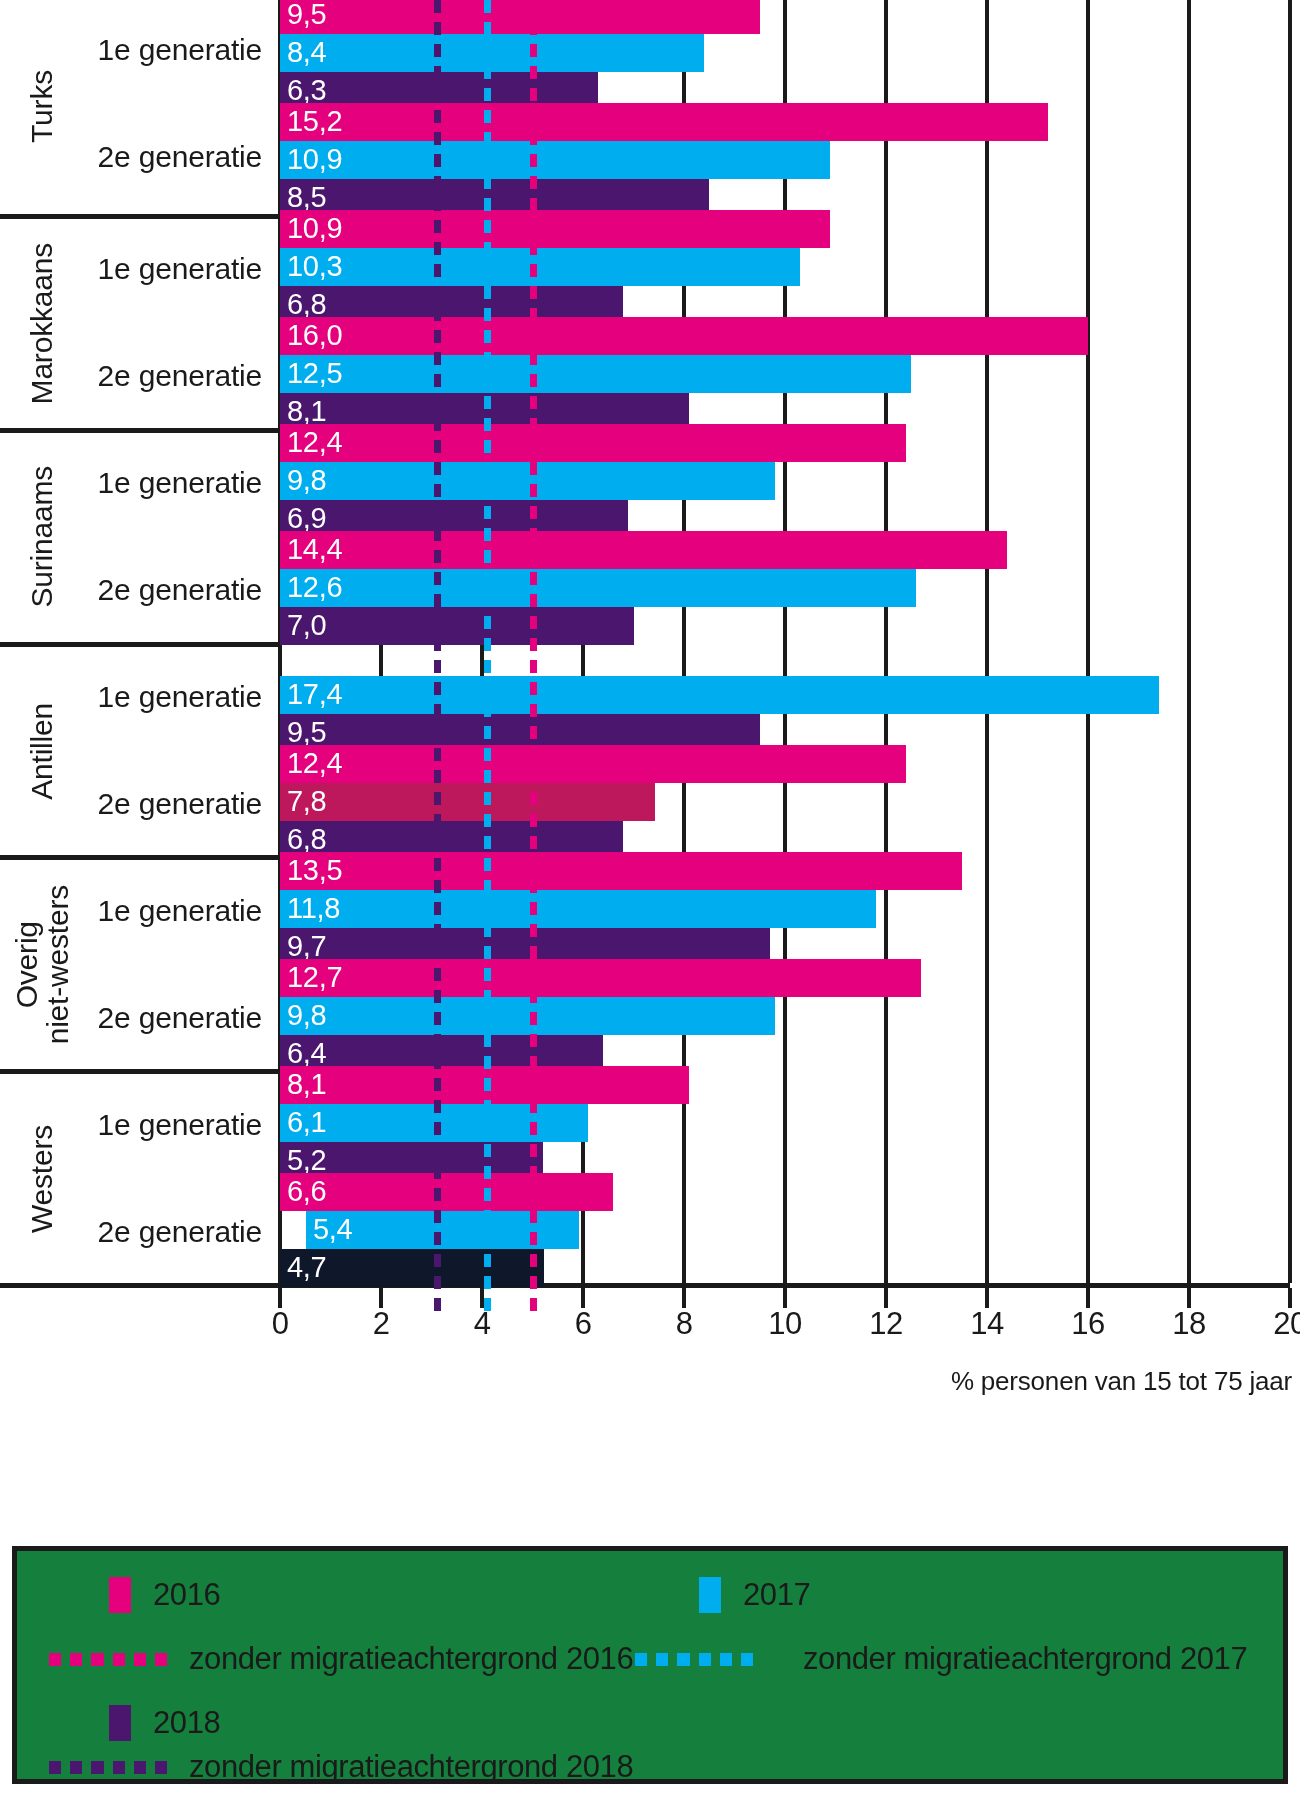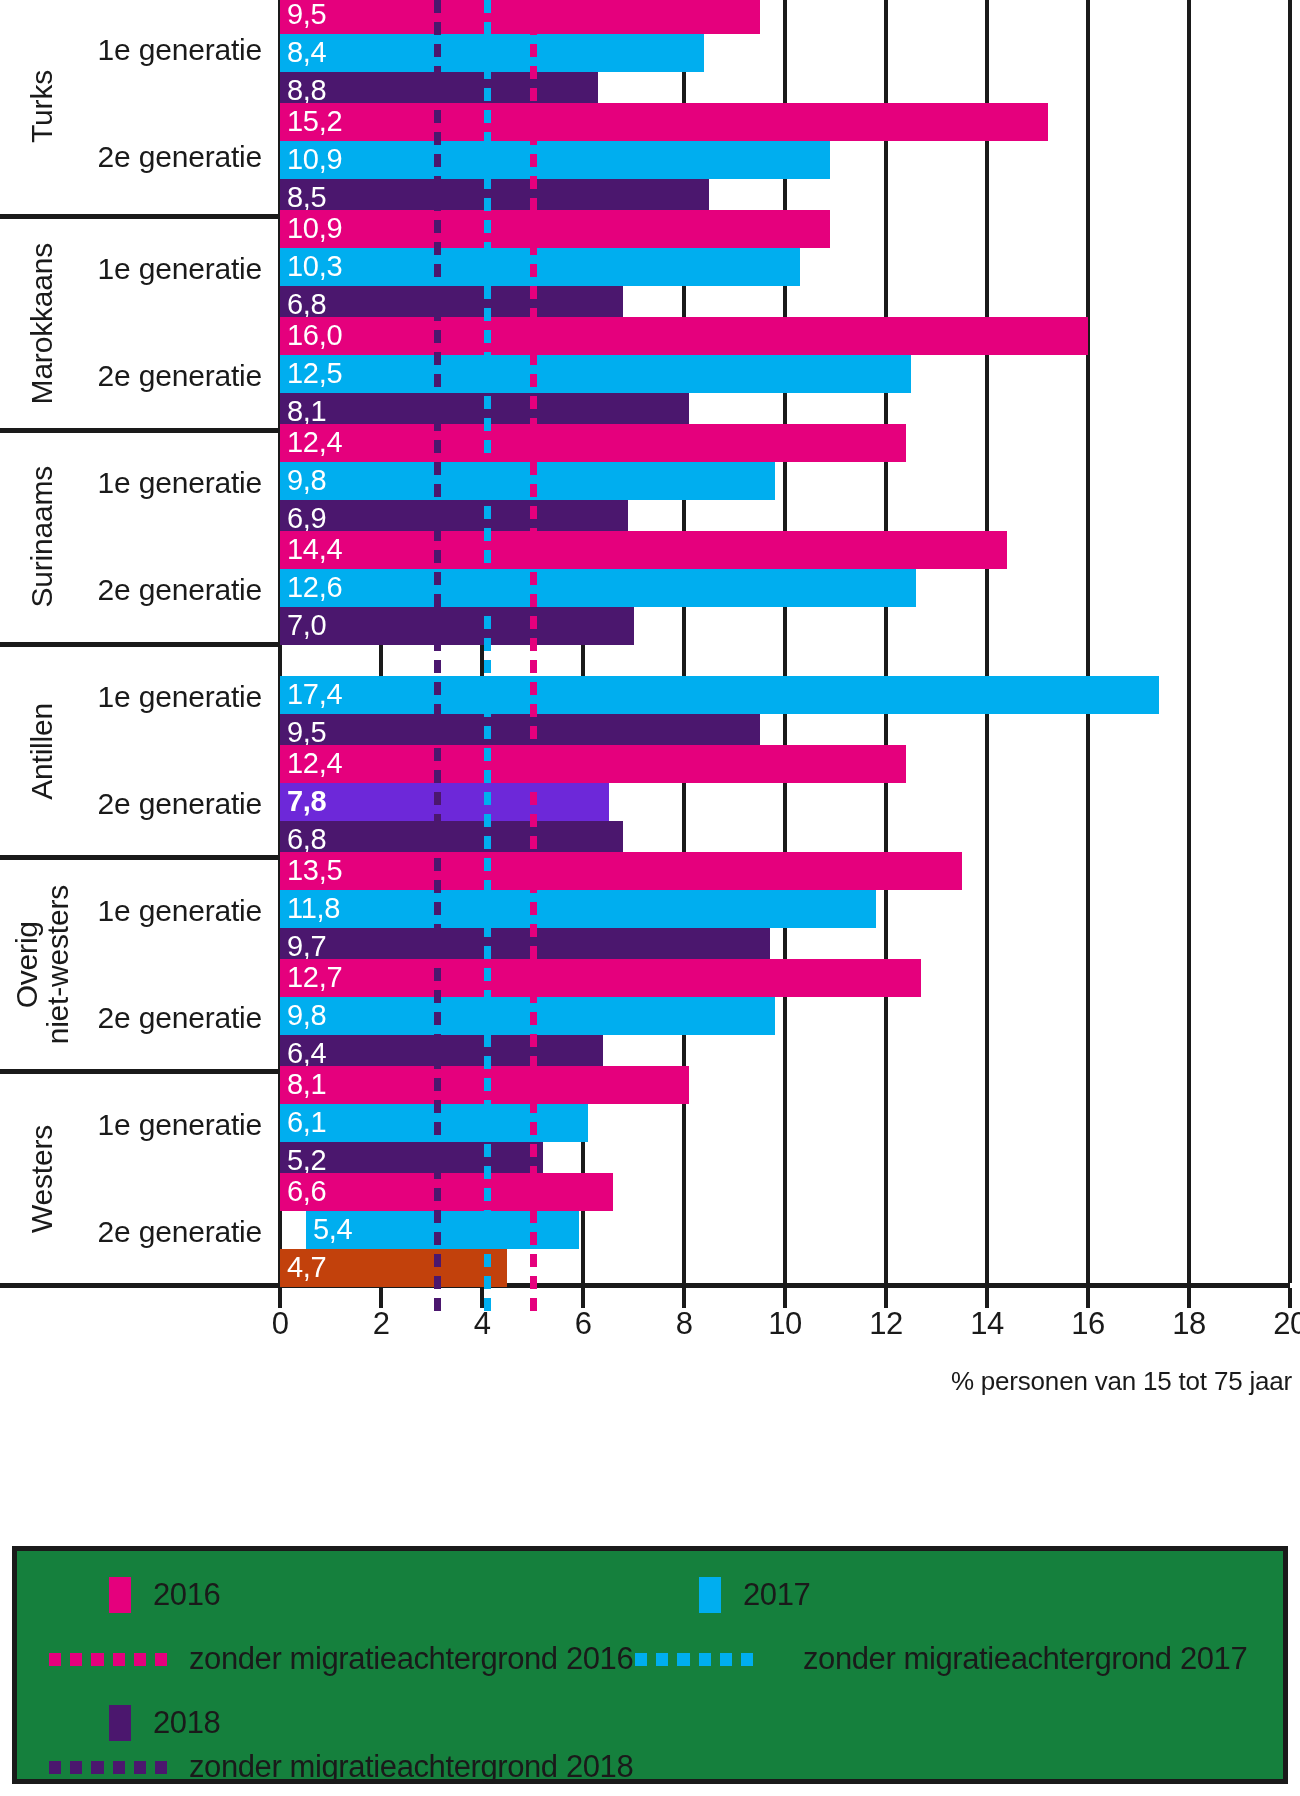--- a/index.html
+++ b/index.html
@@ -231,21 +231,21 @@
       <div class="gridline" style="left: 806px;"></div>
       <div class="gridline" style="left: 907px;"></div>
       <div class="gridline" style="left: 1008px;"></div>
       <div class="bar" style="left: 0px; top: -3.54167px; width: 479.75px; background: rgb(229, 0, 125);">
         <span class="vlabel">9,5</span>
       </div>
       <div class="bar" style="left: 0px; top: 34.4583px; width: 424.2px; background: rgb(0, 174, 239);">
         <span class="vlabel">8,4</span>
       </div>
       <div class="bar" style="left: 0px; top: 72.4583px; width: 318.15px; background: rgb(75, 23, 110);">
-        <span class="vlabel">8,8</span>
+        <span class="vlabel">6,3</span>
       </div>
       <div class="bar" style="left: 0px; top: 103.375px; width: 767.6px; background: rgb(229, 0, 125);">
         <span class="vlabel">15,2</span>
       </div>
       <div class="bar" style="left: 0px; top: 141.375px; width: 550.45px; background: rgb(0, 174, 239);">
         <span class="vlabel">10,9</span>
       </div>
       <div class="bar" style="left: 0px; top: 179.375px; width: 429.25px; background: rgb(75, 23, 110);">
         <span class="vlabel">8,5</span>
       </div>
@@ -287,21 +287,21 @@
       </div>
       <div class="bar" style="left: 0px; top: 675.958px; width: 878.7px; background: rgb(0, 174, 239);">
         <span class="vlabel">17,4</span>
       </div>
       <div class="bar" style="left: 0px; top: 713.958px; width: 479.75px; background: rgb(75, 23, 110);">
         <span class="vlabel">9,5</span>
       </div>
       <div class="bar" style="left: 0px; top: 744.875px; width: 626.2px; background: rgb(229, 0, 125);">
         <span class="vlabel">12,4</span>
       </div>
-      <div class="bar" style="left: 0px; top: 782.875px; width: 329px; background: #6d28d9; font-weight: bold;">
+      <div class="bar" style="left: 0px; top: 782.875px; width: 375px; background: #be185d;">
         <span class="vlabel">7,8</span>
       </div>
       <div class="bar" style="left: 0px; top: 820.875px; width: 343.4px; background: rgb(75, 23, 110);">
         <span class="vlabel">6,8</span>
       </div>
       <div class="bar" style="left: 0px; top: 851.792px; width: 681.75px; background: rgb(229, 0, 125);">
         <span class="vlabel">13,5</span>
       </div>
       <div class="bar" style="left: 0px; top: 889.792px; width: 595.9px; background: rgb(0, 174, 239);">
         <span class="vlabel">11,8</span>
@@ -326,21 +326,21 @@
       </div>
       <div class="bar" style="left: 0px; top: 1141.62px; width: 262.6px; background: rgb(75, 23, 110);">
         <span class="vlabel">5,2</span>
       </div>
       <div class="bar" style="left: 0px; top: 1172.54px; width: 333.3px; background: rgb(229, 0, 125);">
         <span class="vlabel">6,6</span>
       </div>
       <div class="bar" style="left: 0px; top: 1210.54px; width: 272.7px; background: rgb(0, 174, 239); margin-left: 26px;">
         <span class="vlabel">5,4</span>
       </div>
-      <div class="bar" style="left: 0px; top: 1248.54px; width: 227px; background: #c2410c;">
+      <div class="bar" style="left: 0px; top: 1248.54px; width: 264px; background: #0f172a;">
         <span class="vlabel">4,7</span>
       </div>
       <div class="refline" style="left: 249.5px; color: rgb(229, 0, 125);">
         <i></i>
         <i></i>
         <i></i>
         <i></i>
         <i></i>
         <i></i>
         <i></i>

